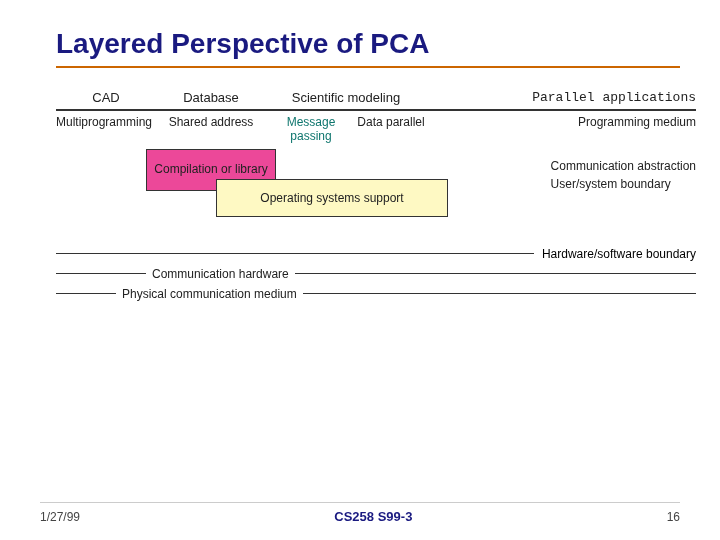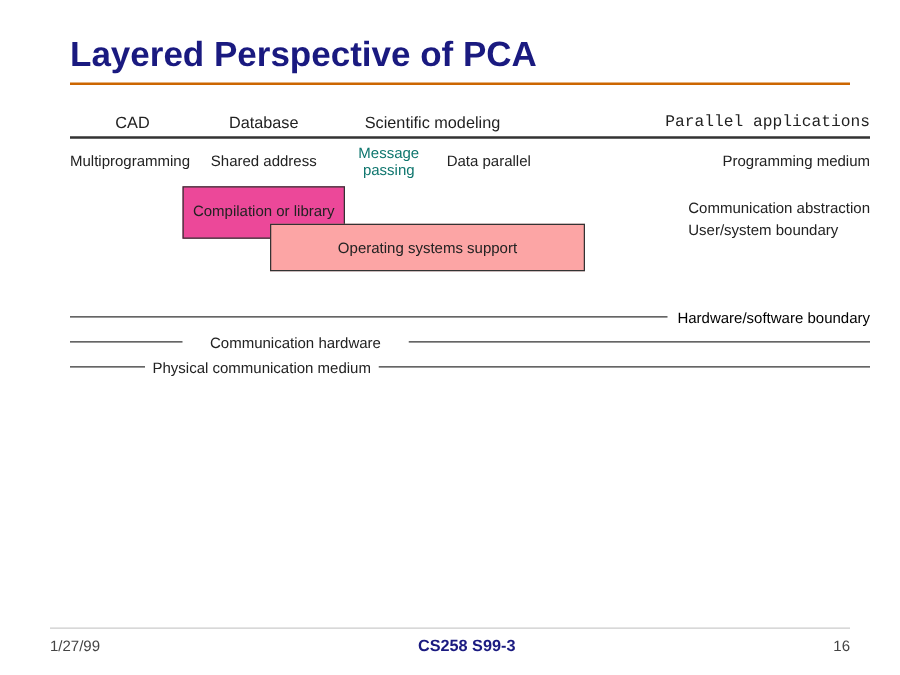--- a/index.html
+++ b/index.html
@@ -83,21 +83,20 @@
     .hline {
       height: 1.5px;
       background: #333;
       width: 100%;
       margin: 4px 0;
     }
 
     
     .second-row {
       display: flex;
-      align-items: center;
       margin-top: 4px;
       margin-bottom: 0px;
     }
 
     .label-multi {
       width: 100px;
       text-align: left;
       font-size: 12px;
       color: #222;
     }
@@ -159,24 +158,24 @@
       font-size: 12px;
       text-align: center;
       line-height: 1.3;
     }
 
     
     .box-os {
       position: absolute;
       left: 160px;
       top: 30px;
-      width: 252px;
+      width: 232px;
       height: 38px;
       border: 1.5px solid #333;
-      background: #fca5a5;
+      background: #fef9c3;
       display: flex;
       align-items: center;
       justify-content: center;
       font-size: 12px;
       text-align: center;
     }
 
     
     .right-labels {
       position: absolute;
@@ -206,21 +205,21 @@
       font-size: 12px;
       color: #000000;
       white-space: nowrap;
     }
 
     
     .comm-hw-row {
       display: flex;
       align-items: center;
       margin-top: 6px;
-      gap: 16px;
+      gap: 0;
     }
 
     .comm-hw-line-left {
       width: 90px;
       height: 1.5px;
       background: #333;
     }
 
     .comm-hw-label {
       font-size: 12px;

